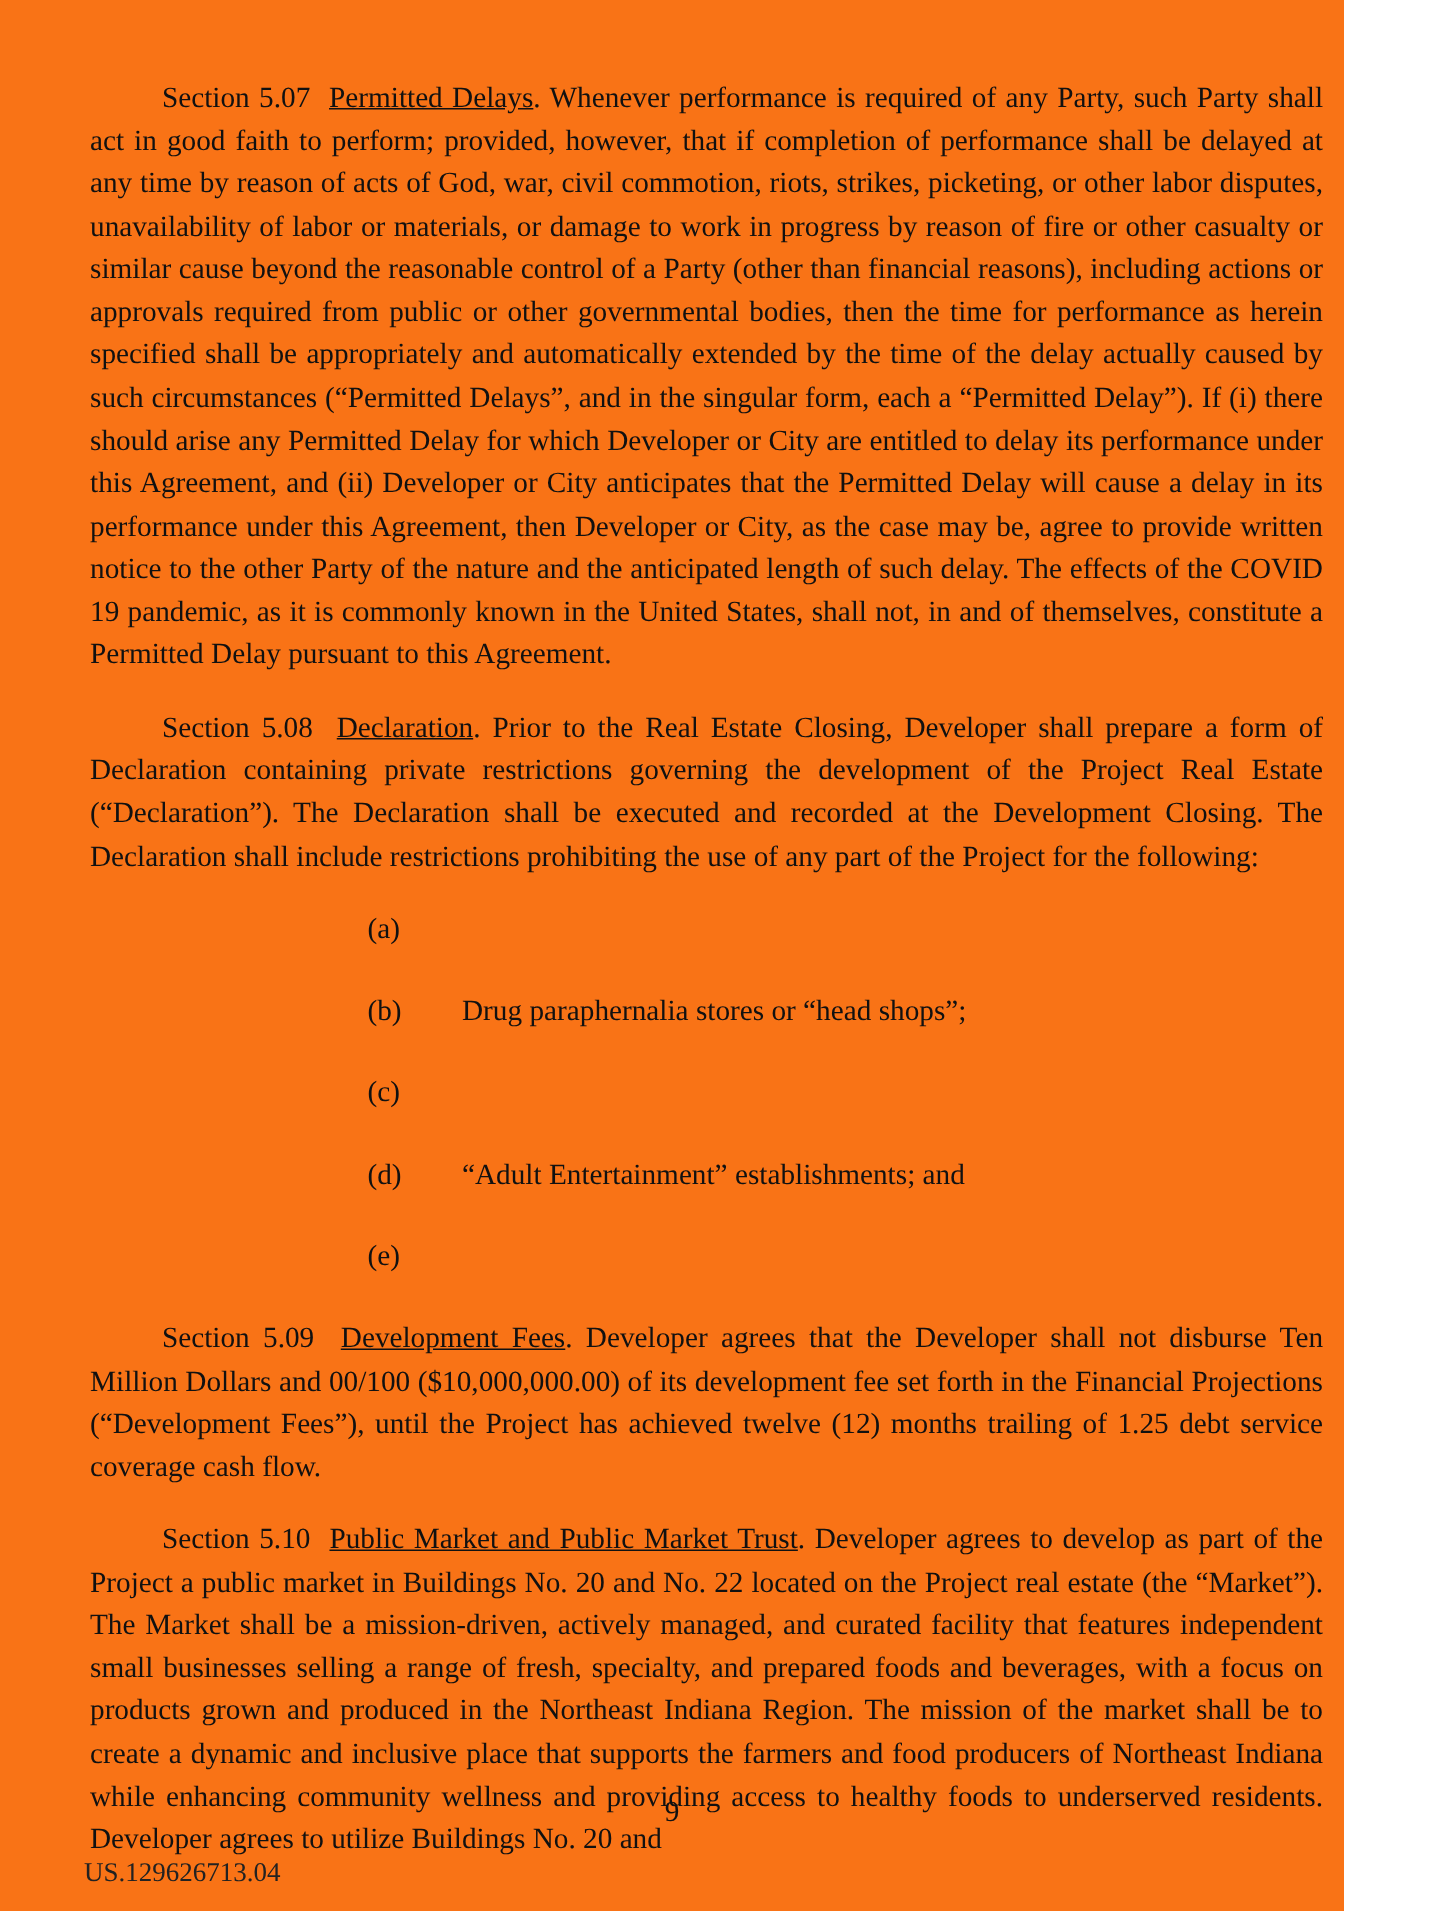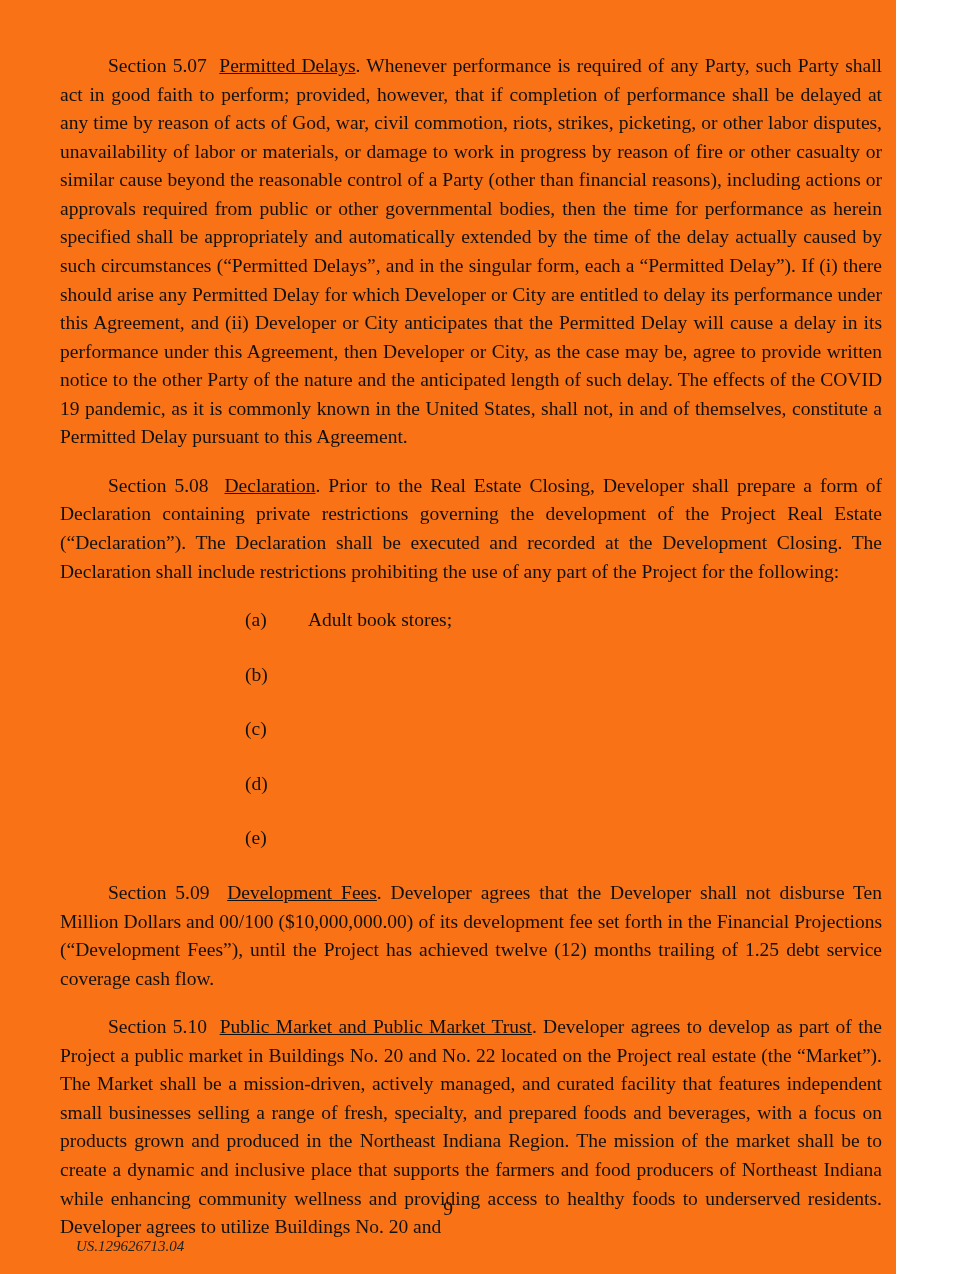--- a/index.html
+++ b/index.html
@@ -67,51 +67,51 @@
   .page-number {
     position: absolute;
     left: 0;
     right: 0;
     top: 1198px;
     text-align: center;
     font-size: 19.5px;
   }
   .footer-id {
     position: absolute;
-    left: 76px;
+    left: 56px;
     top: 1238px;
-    font-size: 15px;
+    font-size: 18px;
     font-family: "Liberation Serif", "DejaVu Serif", serif;
     color: #222222;
-    font-style: italic;
   }
 </style>
 </head>
 <body>
 
 <div class="page">
   <div class="body-area">
 
     <p class="para"><span class="indent"></span><span class="sec-num">Section 5.07</span>&nbsp;&nbsp;<span class="sec-title">Permitted Delays</span><span>.  Whenever performance is required of any Party, such Party shall act in good faith to perform; provided, however, that if completion of performance shall be delayed at any time by reason of acts of God, war, civil commotion, riots, strikes, picketing, or other labor disputes, unavailability of labor or materials, or damage to work in progress by reason of fire or other casualty or similar cause beyond the reasonable control of a Party (other than financial reasons), including actions or approvals required from public or other governmental bodies, then the time for performance as herein specified shall be appropriately and automatically extended by the time of the delay actually caused by such circumstances (“Permitted Delays”, and in the singular form, each a “Permitted Delay”).  If (i) there should arise any Permitted Delay for which Developer or City are entitled to delay its performance under this Agreement, and (ii) Developer or City anticipates that the Permitted Delay will cause a delay in its performance under this Agreement, then Developer or City, as the case may be, agree to provide written notice to the other Party of the nature and the anticipated length of such delay.  The effects of the COVID 19 pandemic, as it is commonly known in the United States, shall not, in and of themselves, constitute a Permitted Delay pursuant to this Agreement.</span></p>
 
     <p class="para"><span class="indent"></span><span class="sec-num">Section 5.08</span>&nbsp;&nbsp;<span class="sec-title">Declaration</span><span>.  Prior to the Real Estate Closing, Developer shall prepare a form of Declaration containing private restrictions governing the development of the Project Real Estate (“Declaration”).  The Declaration shall be executed and recorded at the Development Closing.  The Declaration shall include restrictions prohibiting the use of any part of the Project for the following:</span></p>
 
     <ul class="list">
       <li>
         <span class="marker">(a)</span>
-        <span class="item-text">Adult book stores;</span>
       </li>
       <li>
         <span class="marker">(b)</span>
+        <span class="item-text">Drug paraphernalia stores or “head shops”;</span>
       </li>
       <li>
         <span class="marker">(c)</span>
       </li>
       <li>
         <span class="marker">(d)</span>
+        <span class="item-text">“Adult Entertainment” establishments; and</span>
       </li>
       <li>
         <span class="marker">(e)</span>
       </li>
     </ul>
 
     <p class="para gap-before-509"><span class="indent"></span><span class="sec-num">Section 5.09</span>&nbsp;&nbsp;<span class="sec-title">Development Fees</span><span>.  Developer agrees that the Developer shall not disburse Ten Million Dollars and 00/100 ($10,000,000.00) of its development fee set forth in the Financial Projections (“Development Fees”), until the Project has achieved twelve (12) months trailing of 1.25 debt service coverage cash flow.</span></p>
 
     <p class="para"><span class="indent"></span><span class="sec-num">Section 5.10</span>&nbsp;&nbsp;<span class="sec-title">Public Market and Public Market Trust</span><span>.  Developer agrees to develop as part of the Project a public market in Buildings No. 20 and No. 22 located on the Project real estate (the “Market”).  The Market shall be a mission-driven, actively managed, and curated facility that features independent small businesses selling a range of fresh, specialty, and prepared foods and beverages, with a focus on products grown and produced in the Northeast Indiana Region.  The mission of the market shall be to create a dynamic and inclusive place that supports the farmers and food producers of Northeast Indiana while enhancing community wellness and providing access to healthy foods to underserved residents.  Developer agrees to utilize Buildings No. 20 and</span></p>
 

